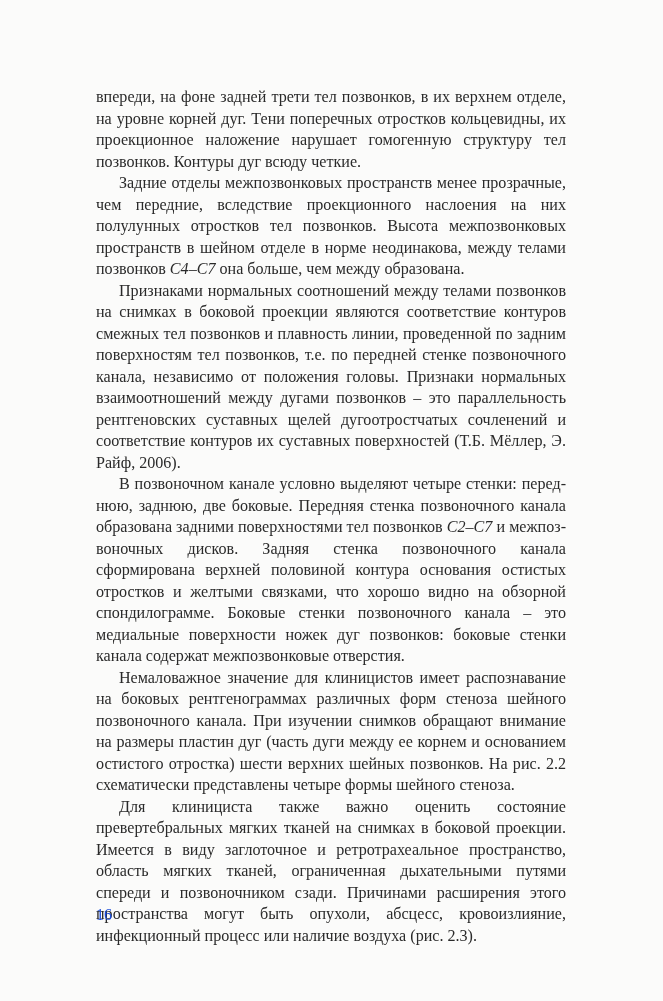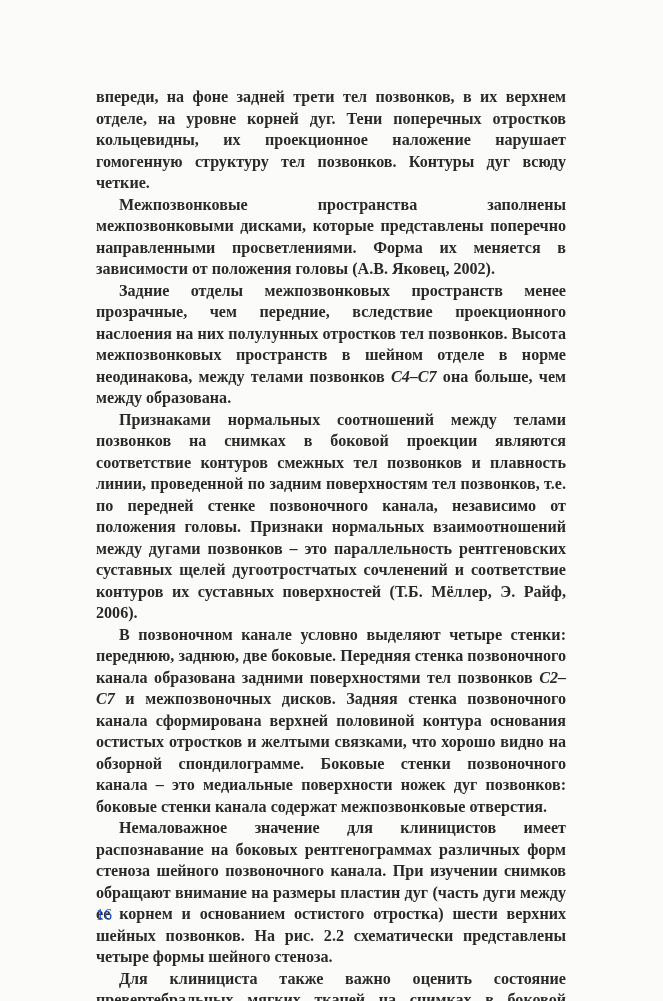--- a/index.html
+++ b/index.html
@@ -22,21 +22,20 @@
       font-family: "Liberation Serif", "DejaVu Serif", serif;
       font-size: 16.1px;
       line-height: 21.5px;
       color: #2a2a2a;
     }
     .para {
       margin: 0;
       text-align: justify;
       text-indent: 23px;
       hyphens: manual;
-      font-weight: bold;
     }
     .para.first {
       text-indent: 0;
     }
     .para .it {
       font-style: italic;
       margin-top: 41px;
     }
     .page-number {
       position: absolute;
@@ -45,21 +44,20 @@
       font-family: "Liberation Serif", "DejaVu Serif", serif;
       font-size: 16px;
       color: #1d4ed8;
     }
   </style>
 </head>
 <body>
 
 <div class="page" id="page-body">
     <p class="para first"><span>впереди, на фоне задней трети тел позвонков, в их верхнем отделе, на уровне корней дуг. Тени поперечных отростков кольцевидны, их про­екционное наложение нарушает гомогенную структуру тел позвонков. Контуры дуг всюду четкие.</span></p>
-    <p class="para"><span>Межпозвонковые пространства заполнены межпозвонковыми дис­ками, которые представлены поперечно направленными просветлени­ями. Форма их меняется в зависимости от положения головы (А.В. Яковец, 2002).</span></p>
     <p class="para"><span>Задние отделы межпозвонковых пространств менее прозрачные, чем передние, вследствие проекционного наслоения на них полулун­ных отростков тел позвонков. Высота межпозвонковых пространств в шейном отделе в норме неодинакова, между телами позвонков </span><span class="it">C4–C7</span><span> она больше, чем между образована.</span></p>
     <p class="para"><span>Признаками нормальных соотношений между телами позвонков на снимках в боковой проекции являются соответствие контуров смеж­ных тел позвонков и плавность линии, проведенной по задним поверх­ностям тел позвонков, т.е. по передней стенке позвоночного канала, независимо от положения головы. Признаки нормальных взаимоотно­шений между дугами позвонков – это параллельность рентгеновских суставных щелей дугоотростчатых сочленений и соответствие конту­ров их суставных поверхностей (Т.Б. Мёллер, Э. Райф, 2006).</span></p>
     <p class="para"><span>В позвоночном канале условно выделяют четыре стенки: перед­нюю, заднюю, две боковые. Передняя стенка позвоночного канала образована задними поверхностями тел позвонков </span><span class="it">C2–C7</span><span> и межпоз­воночных дисков. Задняя стенка позвоночного канала сформирована верхней половиной контура основания остистых отростков и желты­ми связками, что хорошо видно на обзорной спондилограмме. Боко­вые стенки позвоночного канала – это медиальные поверхности но­жек дуг позвонков: боковые стенки канала содержат межпозвонковые отверстия.</span></p>
     <p class="para"><span>Немаловажное значение для клиницистов имеет распознавание на боковых рентгенограммах различных форм стеноза шейного позво­ночного канала. При изучении снимков обращают внимание на раз­меры пластин дуг (часть дуги между ее корнем и основанием остистого отростка) шести верхних шейных позвонков. На рис. 2.2 схематически представлены четыре формы шейного стеноза.</span></p>
     <p class="para"><span>Для клинициста также важно оценить состояние превертебральных мягких тканей на снимках в боковой проекции. Имеется в виду загло­точное и ретротрахеальное пространство, область мягких тканей, огра­ниченная дыхательными путями спереди и позвоночником сзади. При­чинами расширения этого пространства могут быть опухоли, абсцесс, кровоизлияние, инфекционный процесс или наличие воздуха (рис. 2.3).</span></p>
   </div>
 
 <div class="page-number">16</div>
 
 </body></html>

